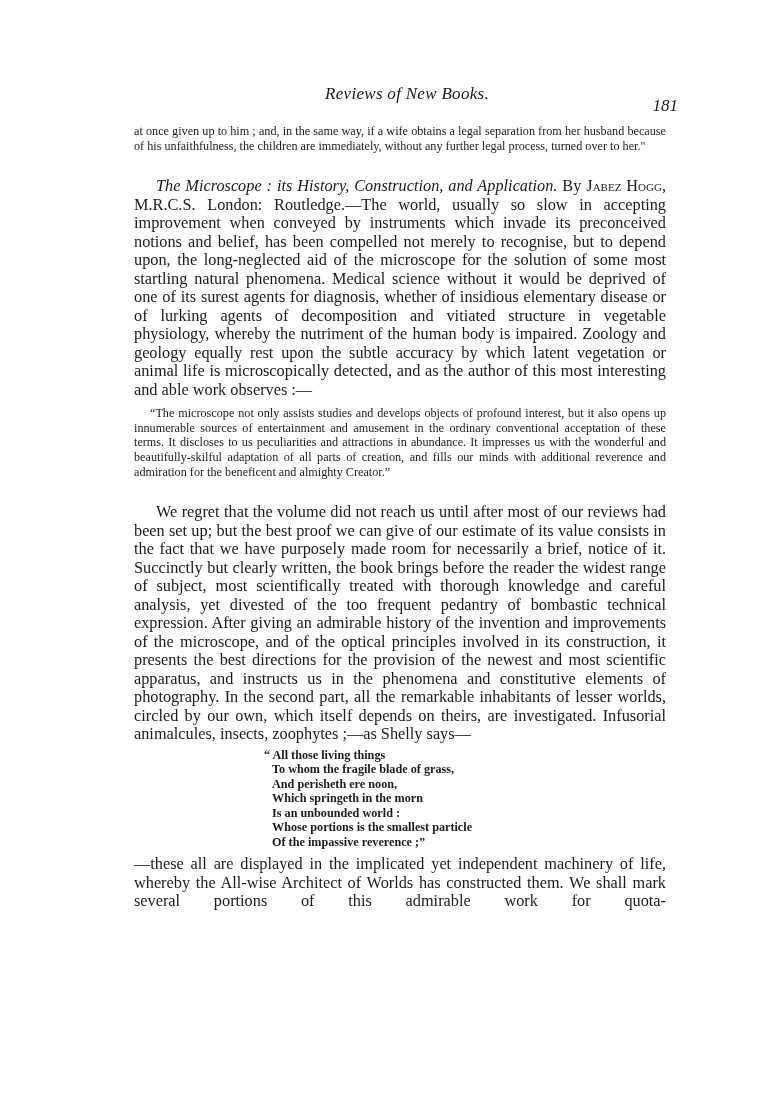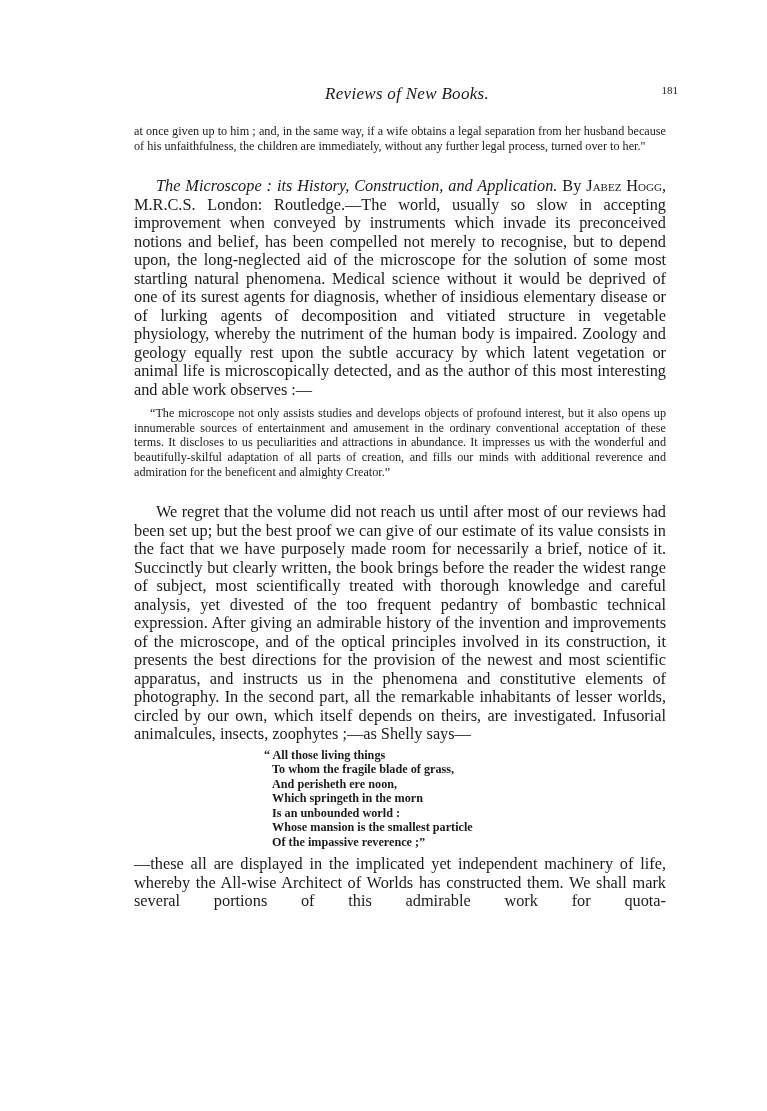--- a/index.html
+++ b/index.html
@@ -2,21 +2,21 @@
 <html><head>
 <meta charset="utf-8">
 <style>
   html, body { margin: 0; padding: 0; background: #ffffff; }
   body { width: 767px; height: 1111px; position: relative; overflow: hidden;
          font-family: "Liberation Serif", "DejaVu Serif", serif; color: #1a1a1a; }
   .page { position: absolute; left: 0; top: 0; width: 767px; height: 1111px; }
   .header { position: absolute; top: 84px; left: 134px; width: 546px; height: 24px; }
   .running-title { position: absolute; left: 0; right: 0; text-align: center;
                    font-style: italic; font-size: 17px; letter-spacing: 0.3px; }
-  .page-number { position: absolute; right: 2px; top: 0; font-size: 11px; }
+  .page-number { position: absolute; right: 2px; top: 12px; font-size: 17px; font-style: italic; }
   .body { position: absolute; left: 134px; top: 124px; width: 532px; }
   .small { font-size: 12.2px; line-height: 14.6px; text-align: justify; margin: 0; }
   .large { font-size: 16.3px; line-height: 18.5px; text-align: justify; margin: 0; }
   .indent { text-indent: 22px; margin-top: 24px; }
   .block1 { margin-bottom: 2px; }
   .block2 { margin-bottom: 7px; }
   .quote { margin-bottom: 8px; text-indent: 16px; }
   .block3 { margin-bottom: 4px; }
   .poem { margin: 0 0 6px 138px; font-size: 12.2px; line-height: 14.5px; }
   .poem-line { display: block; white-space: pre; font-weight: bold; }
@@ -42,19 +42,19 @@
     <p class="small quote">“The microscope not only assists studies and develops objects of profound interest, but it also opens up innumerable sources of entertainment and amusement in the ordinary conventional acceptation of these terms. It discloses to us peculiarities and attractions in abundance. It impresses us with the wonderful and beautifully-skilful adaptation of all parts of creation, and fills our minds with additional reverence and admiration for the beneficent and almighty Creator.”</p>
 
     <p class="large indent block3">We regret that the volume did not reach us until after most of our reviews had been set up; but the best proof we can give of our estimate of its value consists in the fact that we have purposely made room for necessarily a brief, notice of it. Succinctly but clearly written, the book brings before the reader the widest range of subject, most scientifically treated with thorough knowledge and careful analysis, yet divested of the too frequent pedantry of bombastic technical expression. After giving an admirable history of the invention and improvements of the microscope, and of the optical principles involved in its construction, it presents the best directions for the provision of the newest and most scientific apparatus, and instructs us in the phenomena and constitutive elements of photography. In the second part, all the remarkable inhabitants of lesser worlds, circled by our own, which itself depends on theirs, are investigated. Infusorial animalcules, insects, zoophytes ;—as Shelly says—</p>
 
     <div class="poem">
       <span class="poem-line opening">“ All those living things</span>
       <span class="poem-line">To whom the fragile blade of grass,</span>
       <span class="poem-line">And perisheth ere noon,</span>
       <span class="poem-line">Which springeth in the morn</span>
       <span class="poem-line">Is an unbounded world :</span>
-      <span class="poem-line">Whose mansion is the smallest particle</span>
+      <span class="poem-line">Whose portions is the smallest particle</span>
       <span class="poem-line">Of the impassive reverence ;”</span>
     </div>
 
     <p class="large closing">—these all are displayed in the implicated yet independent machinery of life, whereby the All-wise Architect of Worlds has constructed them. We shall mark several portions of this admirable work for quota-</p>
   </div>
 </div>
 
 </body></html>

